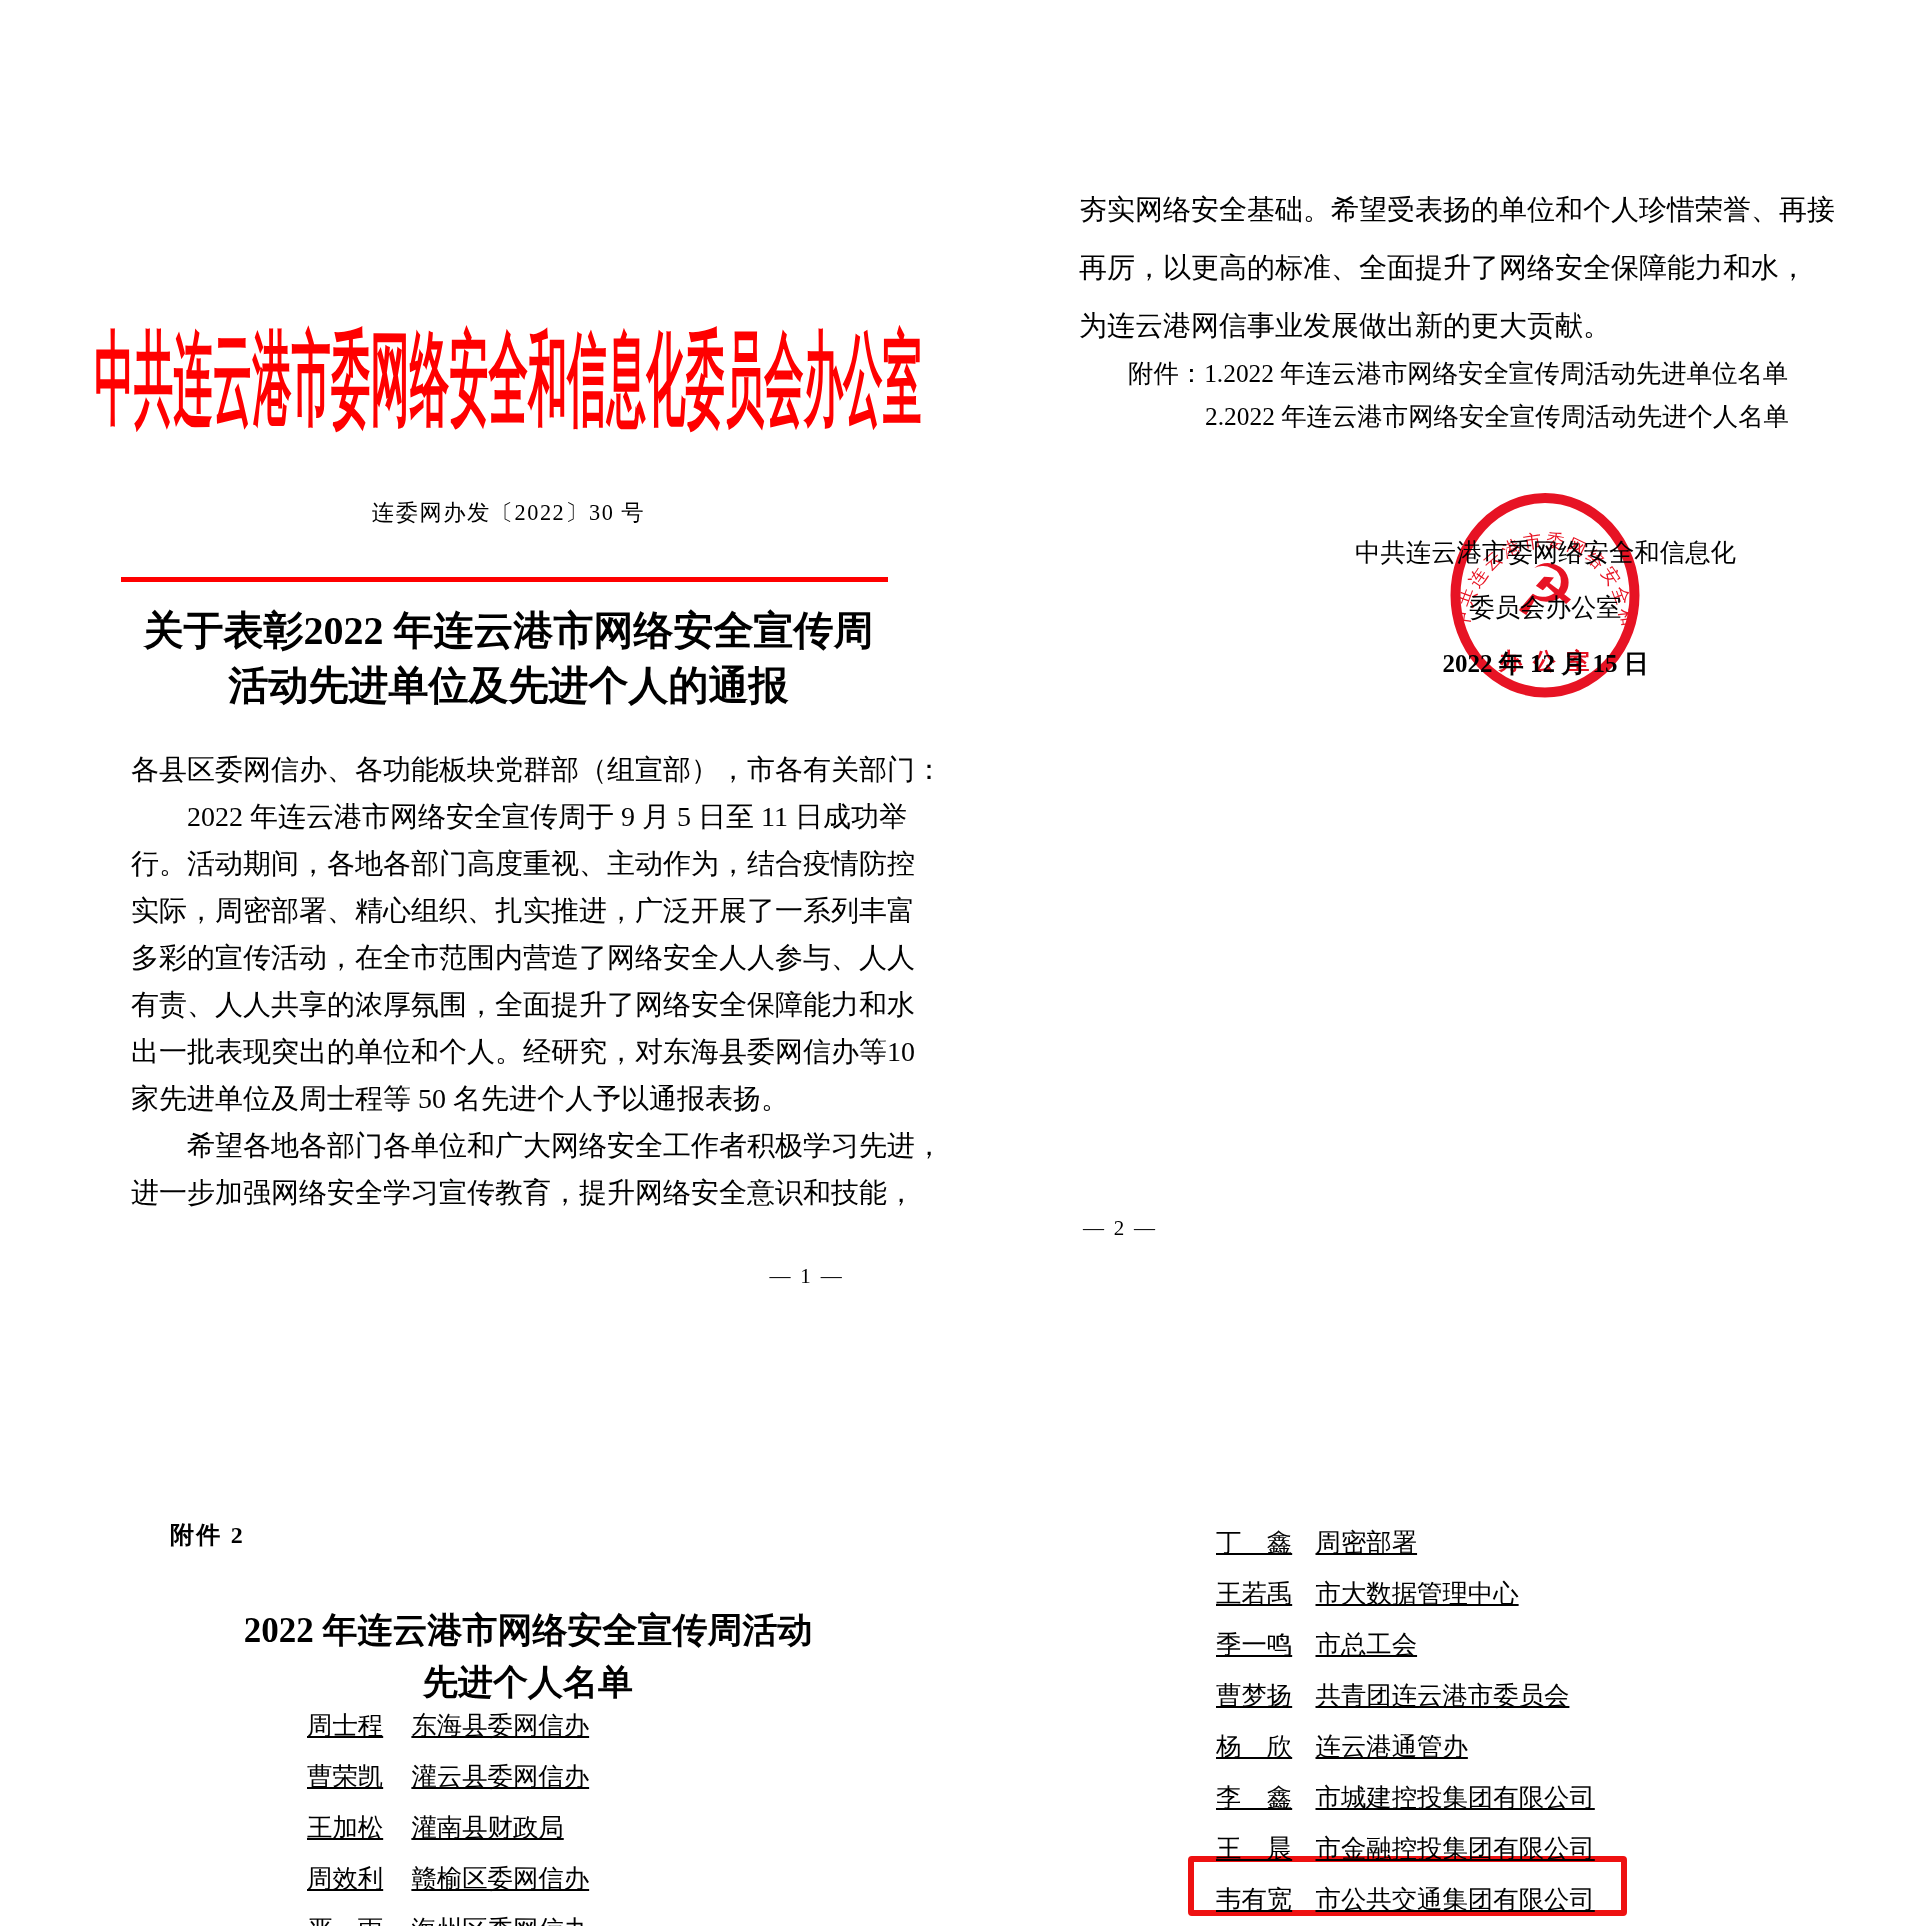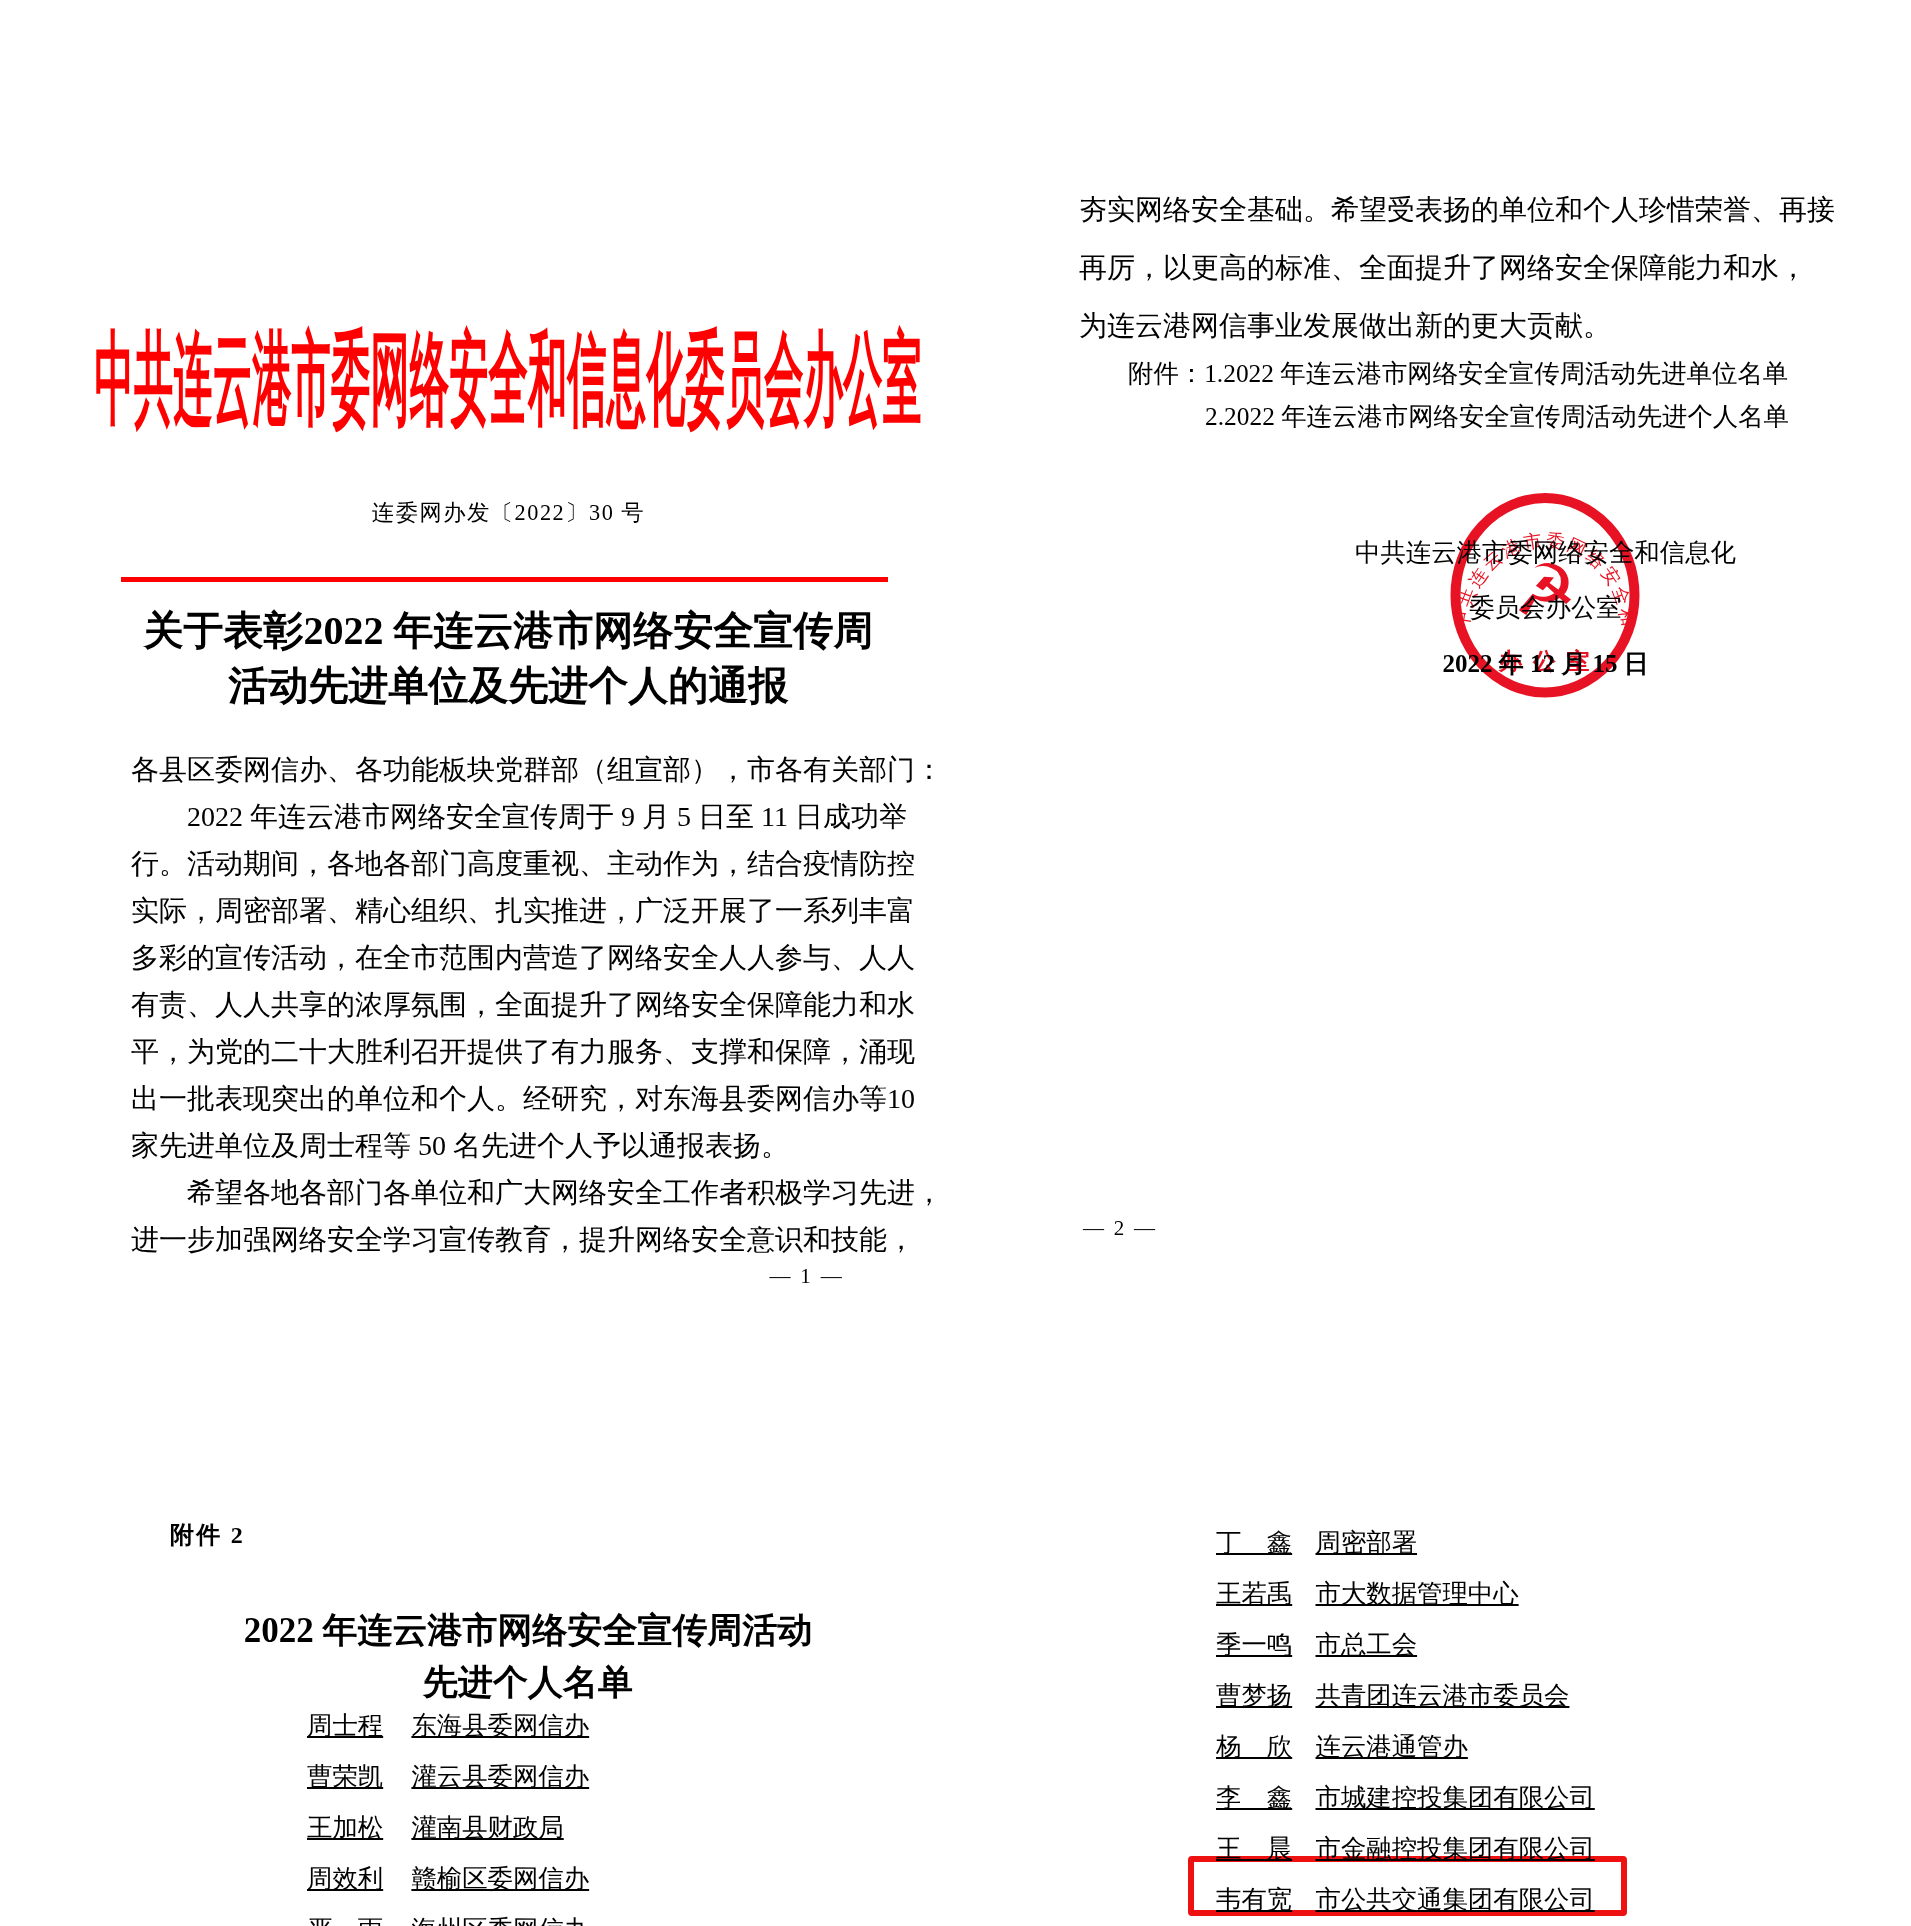--- a/index.html
+++ b/index.html
@@ -85,21 +85,20 @@
       <div>关于表彰2022 年连云港市网络安全宣传周</div>
       <div>活动先进单位及先进个人的通报</div>
     </div>
     <div class="abs body-block">
         <div>各县区委网信办、各功能板块党群部（组宣部），市各有关部门：</div>
         <div>　　2022 年连云港市网络安全宣传周于 9 月 5 日至 11 日成功举</div>
         <div>行。活动期间，各地各部门高度重视、主动作为，结合疫情防控</div>
         <div>实际，周密部署、精心组织、扎实推进，广泛开展了一系列丰富</div>
         <div>多彩的宣传活动，在全市范围内营造了网络安全人人参与、人人</div>
         <div>有责、人人共享的浓厚氛围，全面提升了网络安全保障能力和水</div>
-        <div>平，为党的二十大胜利召开提供了有力服务、支撑和保障，涌现</div>
         <div>出一批表现突出的单位和个人。经研究，对东海县委网信办等10</div>
         <div>家先进单位及周士程等 50 名先进个人予以通报表扬。</div>
         <div>　　希望各地各部门各单位和广大网络安全工作者积极学习先进，</div>
         <div>进一步加强网络安全学习宣传教育，提升网络安全意识和技能，</div>
       </div>
     <div id="pn1" class="abs pagenum">— 1 —</div>
   </div>
 
   <div id="page2" class="page">
     <div class="abs body-block2">

